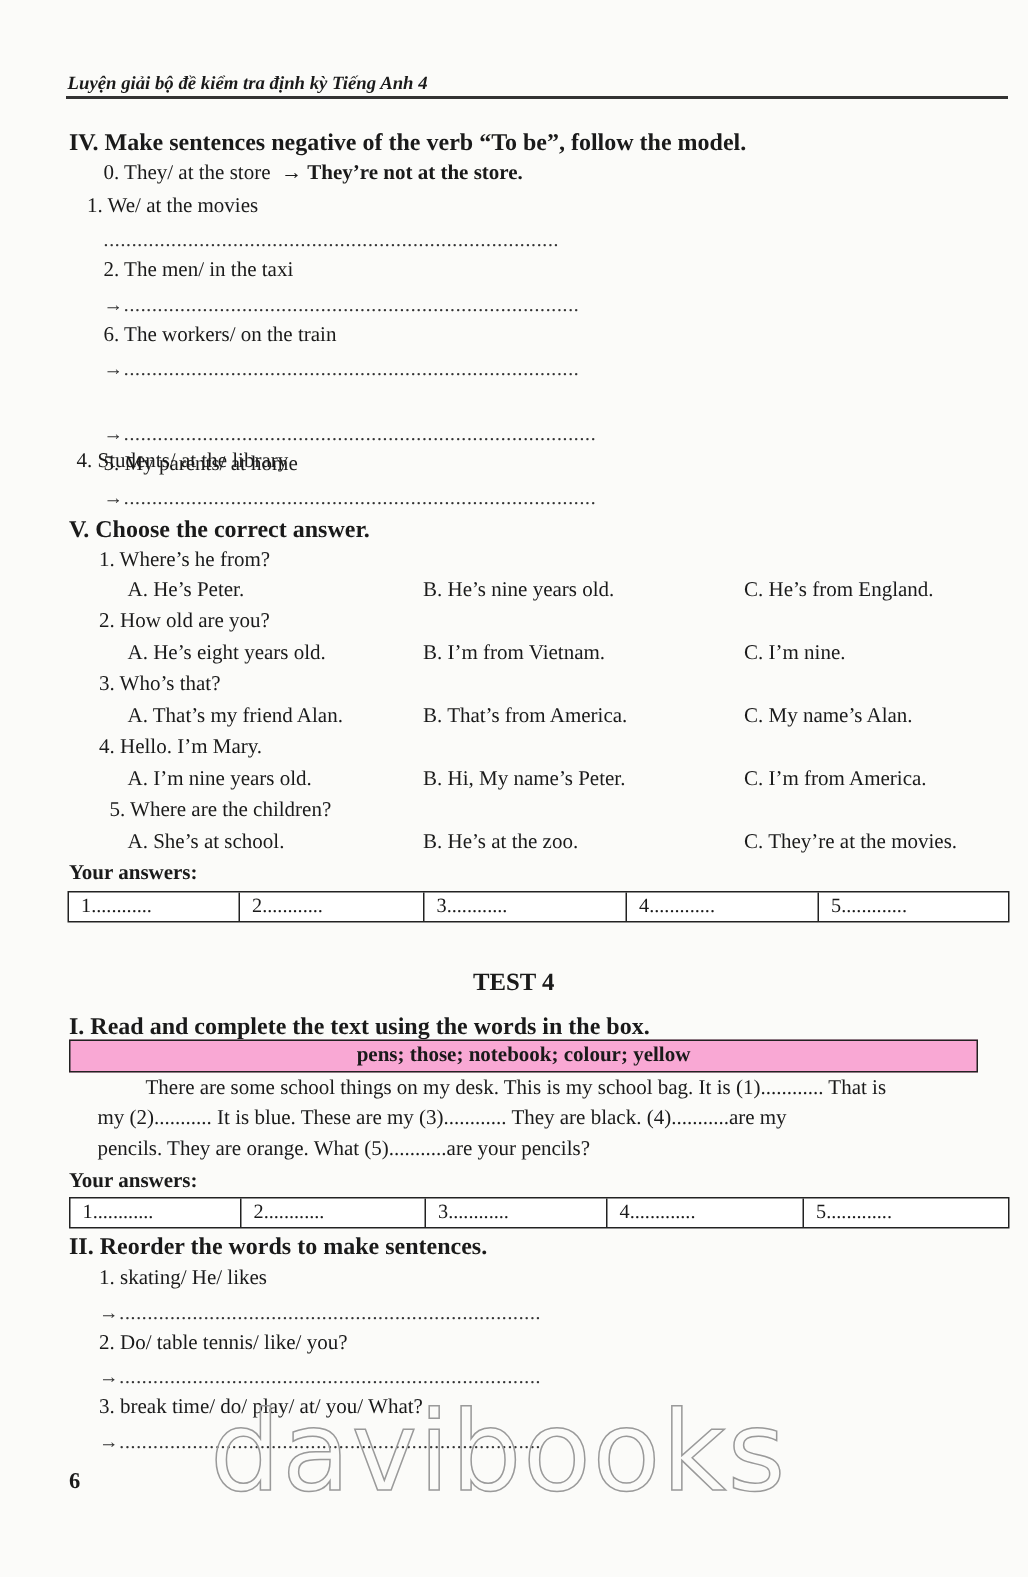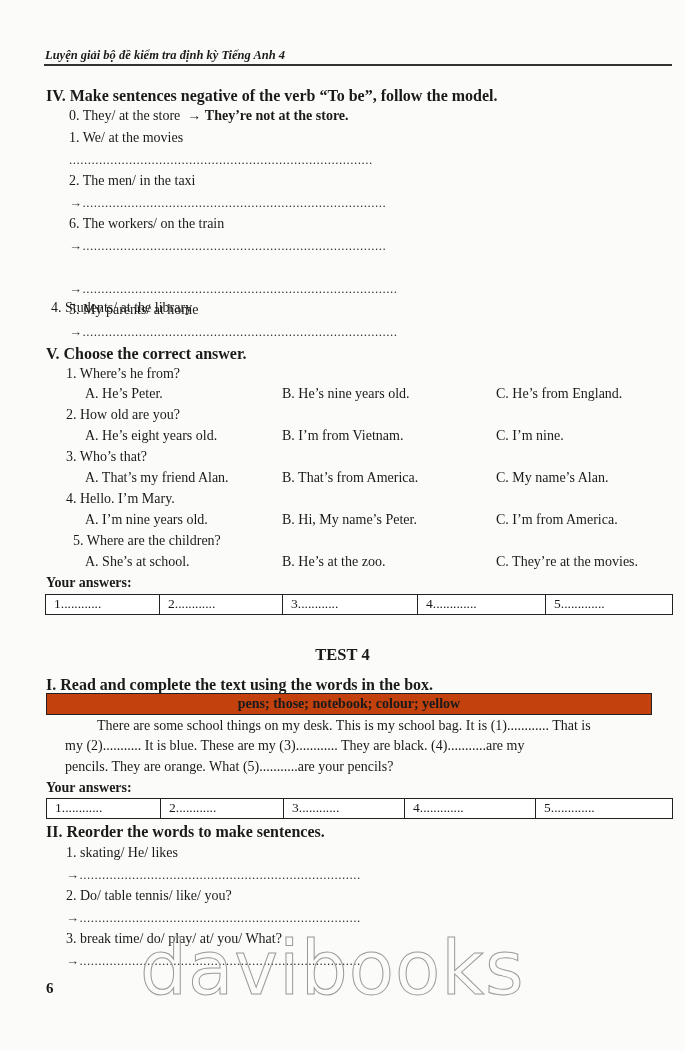--- a/index.html
+++ b/index.html
@@ -29,21 +29,21 @@
     position: absolute; border: 1.4px solid #222; display: flex; background: #fff;
   }
   .ans-cell {
     border-right: 1.2px solid #222; font-size: 13.5px; padding: 0 0 0 8px;
     box-sizing: border-box; line-height: 18px; white-space: nowrap;
   }
   .ans-cell:last-child { border-right: none; }
   .wordbox {
     position: absolute; left: 46px; top: 693px; width: 604px; height: 20px;
     border: 1.4px solid #222; text-align: center; font-weight: bold; font-size: 14px;
-    line-height: 20px; background: #c2410c;
+    line-height: 20px; background: #f9a8d4;
   }
   .test-title { left: 0; width: 685px; text-align: center; top: 645px; font-weight: bold; font-size: 16.5px; }
   .para { font-size: 14px; }
   .watermark {
     position: absolute; left: 140px; top: 925px;
     font-family: "DejaVu Sans", sans-serif; font-size: 74px; font-weight: normal;
     color: transparent; -webkit-text-stroke: 1px #9a9a9a; letter-spacing: 1px;
   }
   .watermark-sub {
     position: absolute; left: 255px; top: 1005px;
@@ -60,21 +60,21 @@
   <div class="abs header">Luyện giải bộ đề kiểm tra định kỳ Tiếng Anh 4</div>
   <div class="header-rule"></div>
 
   <div class="abs sec" style="left:46px; top:87px;">IV. Make sentences negative of the verb “To be”, follow the model.</div>
   <div class="abs t" style="left:69px; top:108px;">
     <span>0. They/ at the store</span>
     &nbsp;<span>→</span>
     <span class="bold">They’re not at the store.</span>
   </div>
 
-  <div class="abs t" style="left:69px; top:130px;">1. We/ at the movies</div>
+  <div class="abs t" style="left:58px; top:130px;">1. We/ at the movies</div>
   <div class="abs dots" style="left:69px; top:152px;">.................................................................................</div>
   <div class="abs t" style="left:69px; top:173px;">2. The men/ in the taxi</div>
   <div class="abs dots" style="left:69px; top:195px;">→.................................................................................</div>
   <div class="abs t" style="left:69px; top:216px;">6. The workers/ on the train</div>
   <div class="abs dots" style="left:69px; top:238px;">→.................................................................................</div>
   <div class="abs t" style="left:51px; top:259px;margin-top:41px;">4. Students/ at the library</div>
   <div class="abs dots" style="left:69px; top:281px;">→....................................................................................</div>
   <div class="abs t" style="left:69px; top:302px;">5. My parents/ at home</div>
   <div class="abs dots" style="left:69px; top:324px;">→....................................................................................</div>
 

